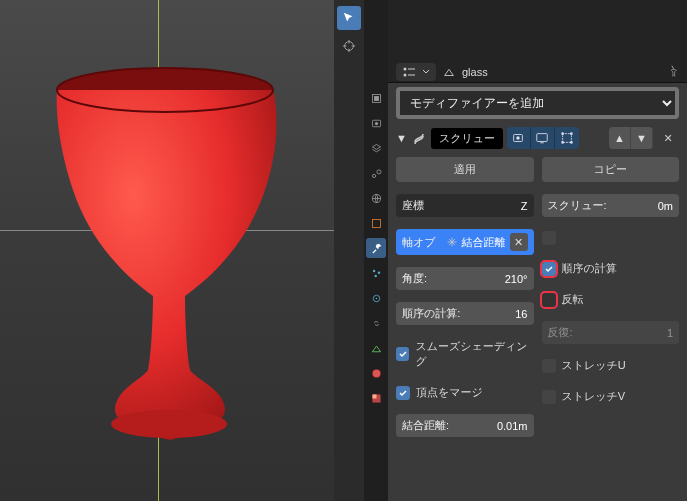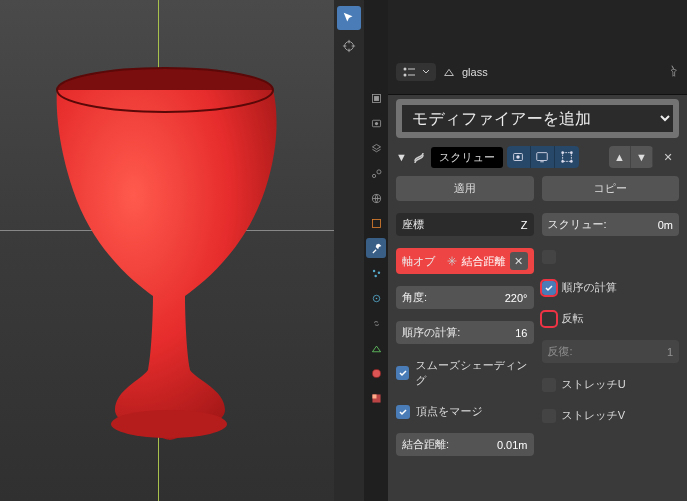--- a/index.html
+++ b/index.html
@@ -14,46 +14,46 @@
 .rail-tab { width:24px; height:24px; border-radius:3px; display:flex; align-items:center; justify-content:center; color:#aaa; cursor:pointer; }
 .rail-tab.active { background:#4a7db8; color:#fff; }
 .rail-tab svg { width:14px; height:14px; }
 
 #vtabs { width:24px; background:#1f1f1f; padding-top:88px; display:flex; flex-direction:column; align-items:center; gap:5px; }
 .vtab { width:20px; height:20px; display:flex; align-items:center; justify-content:center; color:#999; cursor:pointer; border-radius:3px; }
 .vtab.active { background:#3a5f87; color:#fff; }
 .vtab svg { width:13px; height:13px; }
 
 #panel { flex:1; background:#3a3a3a; display:flex; flex-direction:column; }
-#header { height:95px; background:#232323; border-bottom:1px solid #111; }
+#header { height:83px; background:#232323; border-bottom:1px solid #111; }
 #namebar { display:flex; align-items:center; padding:5px 8px; gap:6px; margin-top:58px; }
 #namebar .pill { background:#333; border-radius:4px; padding:3px 6px; display:flex; align-items:center; gap:4px; }
 .pin { margin-left:auto; color:#888; cursor:pointer; }
 
 #add-row { padding:4px 8px; }
-#add-row select { width:100%; background:#2b2b2b; border:6px solid #737373; color:#eee; border-radius:4px; padding:4px 6px; font-size:16px; }
+#add-row select { width:100%; background:#2b2b2b; border:4px solid #737373; color:#eee; border-radius:4px; padding:4px 6px; font-size:12px; }
 
 #mod-head { display:flex; align-items:center; padding:4px 8px; gap:4px; }
 #mod-head .tri { cursor:pointer; }
 #mod-head .nm { background:#000000; border-radius:3px; padding:3px 8px; flex:0 0 auto; }
 #mod-head .btns { display:flex; gap:0; background:#274868; border-radius:4px; overflow:hidden; }
 #mod-head .btns .b { width:24px; height:22px; display:flex; align-items:center; justify-content:center; border-right:1px solid #1d3650; cursor:pointer; }
 #mod-head .btns .b:last-child { border-right:none; }
 #mod-head .ord { display:flex; gap:0; background:#555; border-radius:4px; overflow:hidden; margin-left:auto; }
 #mod-head .ord .b { width:22px; height:22px; display:flex; align-items:center; justify-content:center; cursor:pointer; border-right:1px solid #444; }
 #mod-head .close { width:22px; height:22px; display:flex; align-items:center; justify-content:center; cursor:pointer; color:#ccc; }
 
 #twocol { display:flex; padding:4px 8px 8px 8px; gap:8px; }
 .col { flex:1; display:flex; flex-direction:column; gap:12px; }
 .btn { background:#545454; border-radius:4px; text-align:center; padding:5px 0; cursor:pointer; }
 .kv { background:#545454; border-radius:4px; display:flex; align-items:center; padding:4px 6px; }
 .kv .k { color:#eee; }
 .kv .v { margin-left:auto; color:#fff; }
 .kv.drop { background:#2b2b2b; }
-.kv.obj { background:#ef4444; }
+.kv.obj { background:#3b82f6; }
 .kv.obj .v { display:flex; align-items:center; gap:4px; }
 .chk { display:flex; align-items:center; gap:6px; padding:2px 0; }
 .chk .box { width:14px; height:14px; border-radius:3px; background:#444; display:flex; align-items:center; justify-content:center; cursor:pointer; }
 .chk .box.on { background:#4a7db8; }
 .chk .box.mark { outline:2px solid #e34; background:#333; }
 .chk .box.mark.on { background:#4a7db8; }
 .chk .box svg { width:10px; height:10px; }
 .xbtn { width:18px; height:18px; display:flex; align-items:center; justify-content:center; background:#545454; border-radius:3px; margin-left:4px; cursor:pointer; }
 .disabled { opacity:.45; }
 </style>
@@ -250,21 +250,21 @@
         <span class="v">
             <svg width="12" height="12" viewBox="0 0 16 16">
               <path d="M8 2v12M2 8h12M4 4l8 8M12 4l-8 8" stroke="#ccc"></path>
             </svg>
             <span>結合距離</span>
           </span>
         <span class="xbtn">✕</span>
       </div>
       <div class="kv">
           <span class="k">角度:</span>
-          <span class="v">220°</span>
+          <span class="v">210°</span>
         </div>
       <div class="kv">
           <span class="k">順序の計算:</span>
           <span class="v">16</span>
         </div>
       <div class="chk">
           <span class="box on">
             <svg viewBox="0 0 10 10">
               <path d="M2 5l2 2 4-4" stroke="#fff" fill="none" stroke-width="1.5"></path>
             </svg>

